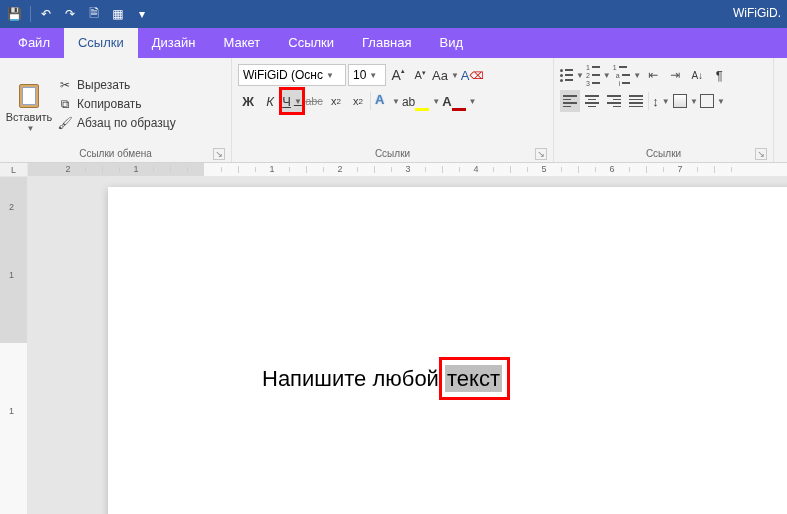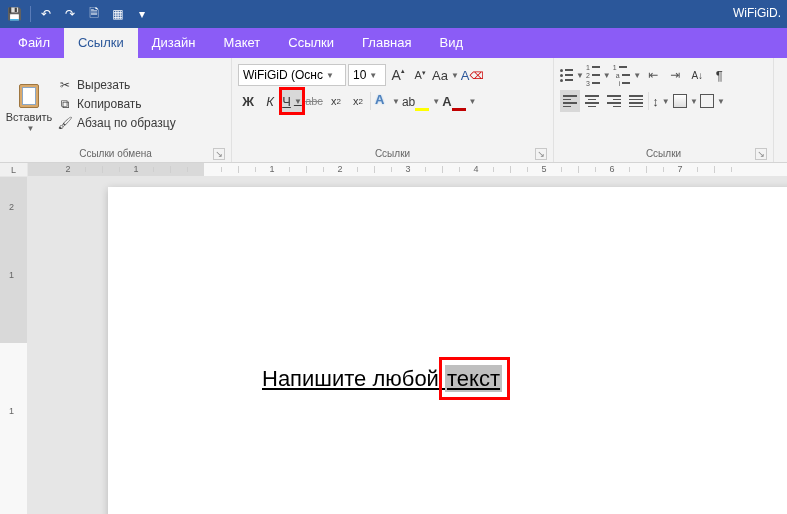--- a/index.html
+++ b/index.html
@@ -42,21 +42,21 @@
   .rulerbar { height:14px; background:#f8f8f8; border-bottom:1px solid #e6e6e6; display:flex; }
   .ruler-corner { width:28px; border-right:1px solid #e6e6e6; display:flex; align-items:center; justify-content:center; font-size:9px; color:#666; background:#f0f0f0;}
   .ruler-h { flex:1; position:relative; font-size:9px; color:#666; }
   .ruler-h .seg { position:absolute; top:0; height:100%; border-left:1px solid #cfcfcf; }
   .ruler-h .lbl { position:absolute; top:1px; font-size:9px; color:#666; transform:translateX(-50%);}
   .docarea { display:flex; height: calc(514px - 28px - 30px - 105px - 14px); background:#e6e6e6; }
   .vruler { width:28px; background:#f8f8f8; border-right:1px solid #e6e6e6; position:relative; font-size:9px; color:#666;}
   .vruler .lbl { position:absolute; left:9px; transform:translateY(-50%);}
   .page-wrap { flex:1; overflow:hidden; position:relative; padding:10px 0 0 80px;}
   .page { width:690px; height:900px; background:#fff; box-shadow:0 2px 8px rgba(0,0,0,.2); position:relative;}
-  .doc-text { position:absolute; top:178px; left:154px; font-family:Calibri, sans-serif; font-size:22px; text-decoration:underline; }
+  .doc-text { position:absolute; top:178px; left:154px; font-family:Calibri, sans-serif; font-size:22px; }
   .doc-text .sel { background:#bfbfbf; padding:1px 2px; }
   .hl-under { position:absolute; border:3px solid #ff0000; pointer-events:none; }
   .col-acc { color:#2b579a; }
   .fontcolor-bar { display:inline-block; width:14px; height:3px; background:#c00000; position:relative; top:5px;}
   .hlcolor-bar { display:inline-block; width:14px; height:3px; background:#ffff00; position:relative; top:5px;}
   .txteff { display:inline-block; width:16px; height:16px; position:relative;}
   .txteff::before{content:"A";position:absolute;left:2px;top:-1px;font-weight:bold;font-size:13px;color:#4f81bd;text-shadow:0 0 2px #9cc3e6;}
   .align-ic{display:inline-flex;flex-direction:column;gap:2px;width:14px;}
   .align-ic span{height:1.5px;background:#555;display:block;}
   .shade-ic{width:14px;height:14px;border:1px solid #555;background:linear-gradient(#fff,#ddd);}

